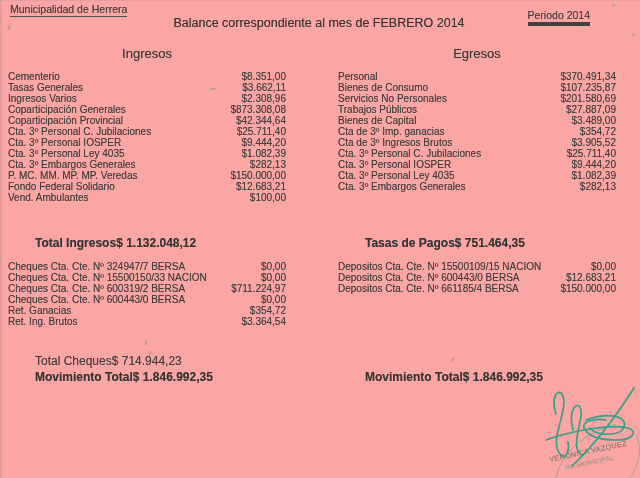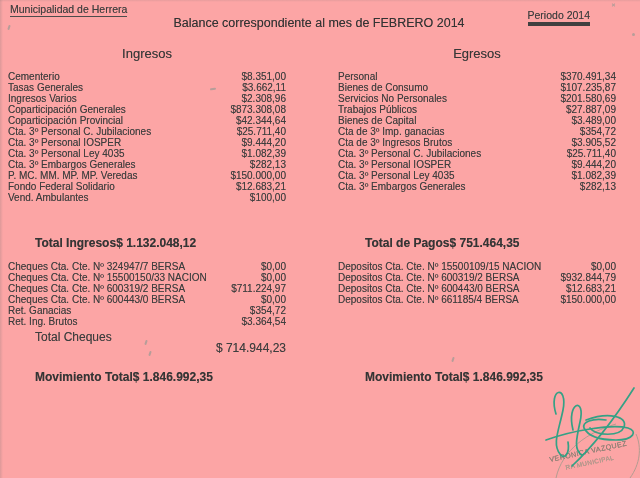--- a/index.html
+++ b/index.html
@@ -30,21 +30,21 @@
   .rows{position:absolute;left:0;right:0;}
   .rows.items{top:25px;}
   .rows.list2{top:215px;}
   .row{display:flex;justify-content:space-between;align-items:baseline;
     height:11px;font-size:10px;line-height:11px;}
   .lbl{white-space:nowrap;}
   .amt{white-space:nowrap;text-align:right;}
   .trow{position:absolute;left:0;right:0;display:flex;
     font-size:12px;line-height:11px;margin-left:27px;}
   .trow.total1{top:192px;font-weight:bold;color:#353535;}
-  .trow.total2{top:286px;flex-direction:column;}
+  .trow.total2{top:310px;}
   .trow.mov{top:326px;font-weight:bold;color:#353535;}
 
   .speck{position:absolute;background:#9a9a94;opacity:.7;}
   .speck.tick{width:2px;height:5px;transform:rotate(18deg);border-radius:1px;}
   .speck.dot{width:3px;height:3px;border-radius:50%;}
   .speck.tilde{width:6px;height:1.5px;border-radius:1px;transform:rotate(-8deg);}
   .speck.xmark{width:4px;height:4px;background:transparent;}
   .speck.xmark::before,.speck.xmark::after{content:"";position:absolute;left:50%;top:0;
     width:1px;height:4px;background:#9a9a94;}
   .speck.xmark::before{transform:rotate(45deg);}
@@ -197,31 +197,27 @@
         <div class="row">
           <span class="lbl">Cta. 3º Personal Ley 4035</span>
           <span class="amt">$1.082,39</span>
         </div>
         <div class="row">
           <span class="lbl">Cta. 3º Embargos Generales</span>
           <span class="amt">$282,13</span>
         </div>
       </div>
     <div class="trow total1">
-      <span class="lbl">Total de Pagos</span>
+      <span class="lbl">Tasas de Pagos</span>
       <span class="amt">$ 751.464,35</span>
     </div>
     <div class="rows list2">
         <div class="row">
           <span class="lbl">Depositos Cta. Cte. Nº 15500109/15 NACION</span>
           <span class="amt">$0,00</span>
-        </div>
-        <div class="row">
-          <span class="lbl">Depositos Cta. Cte. Nº 600319/2 BERSA</span>
-          <span class="amt">$932.844,79</span>
         </div>
         <div class="row">
           <span class="lbl">Depositos Cta. Cte. Nº 600443/0 BERSA</span>
           <span class="amt">$12.683,21</span>
         </div>
         <div class="row">
           <span class="lbl">Depositos Cta. Cte. Nº 661185/4 BERSA</span>
           <span class="amt">$150.000,00</span>
         </div>
       </div>

